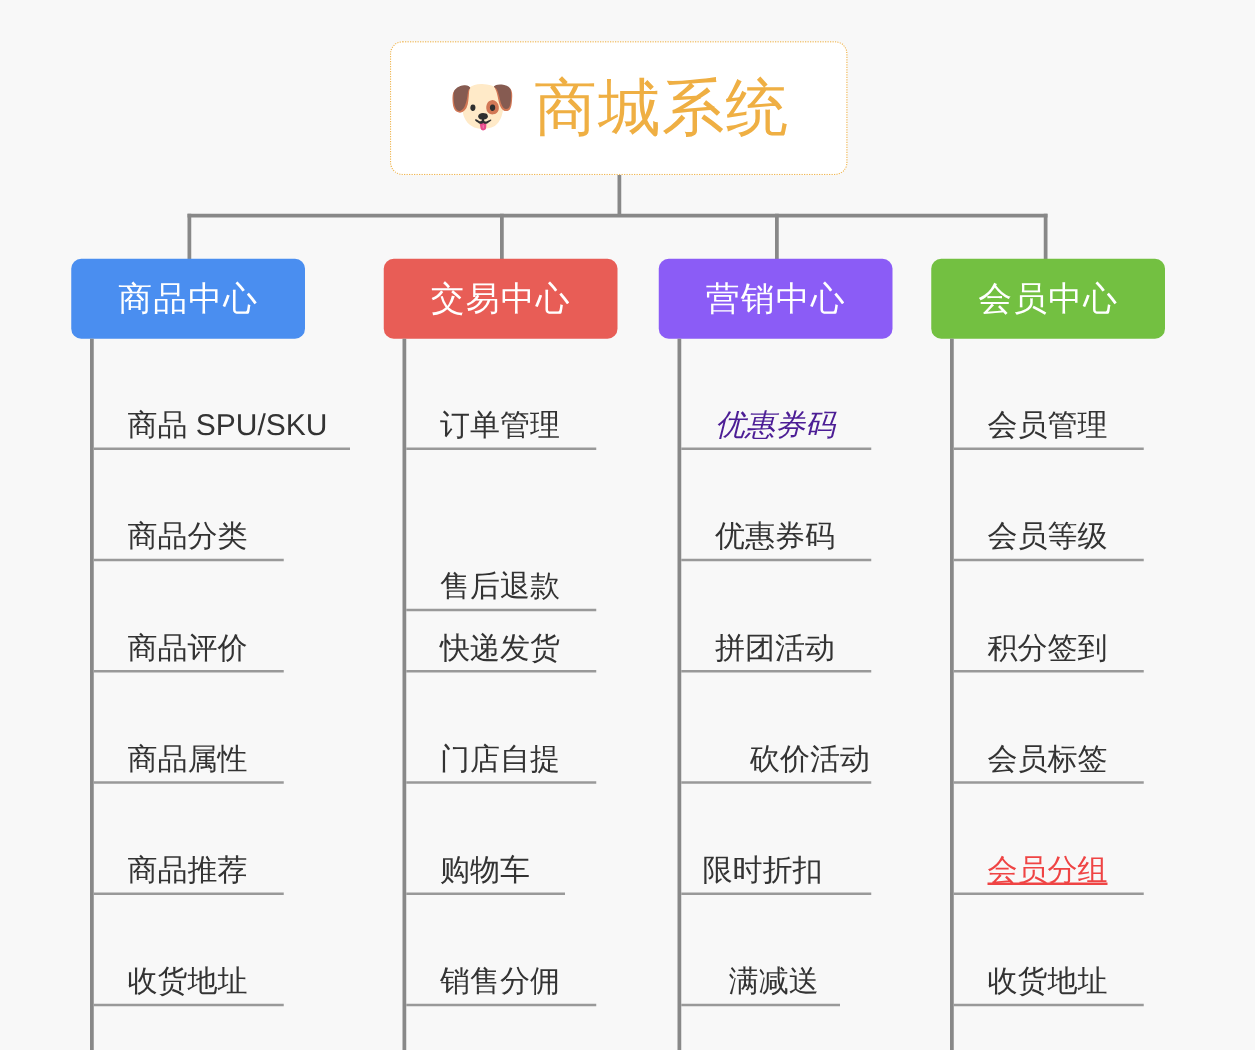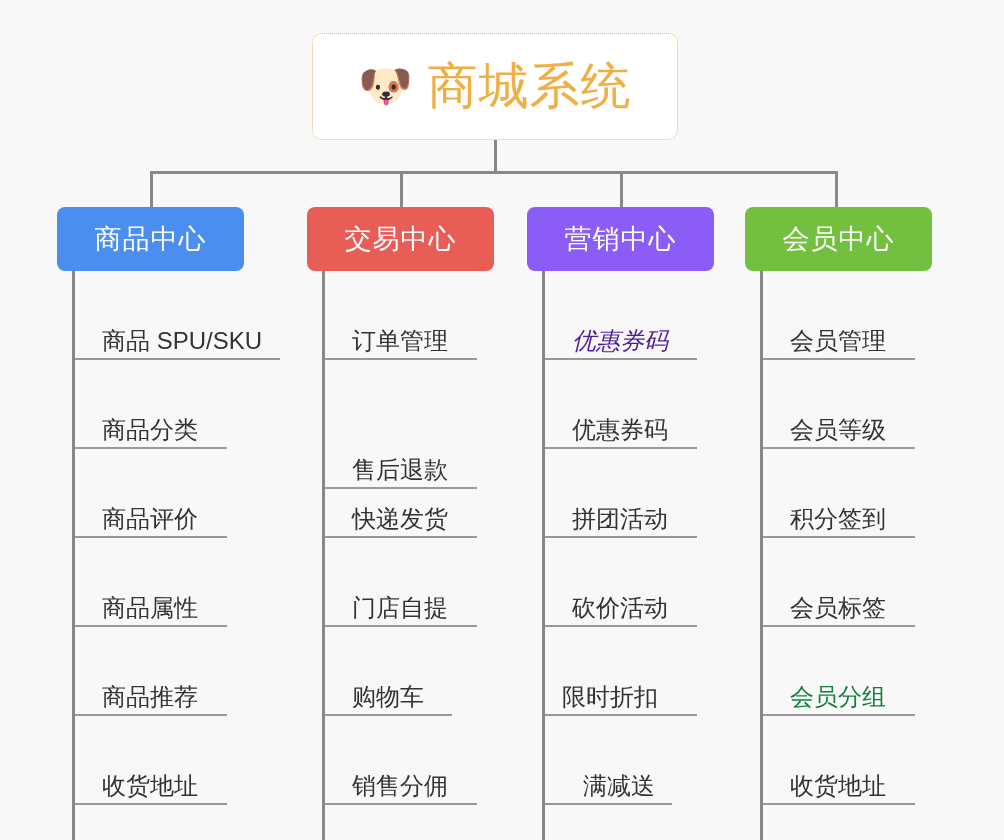--- a/index.html
+++ b/index.html
@@ -213,21 +213,21 @@
         </div>
       <div class="item" style="top:89px;">
           <span class="item-label" style="color: rgb(51, 51, 51);">优惠券码</span>
           <span class="item-rule" style="width: 152px; background: rgb(153, 153, 153);"></span>
         </div>
       <div class="item" style="top:178px;">
           <span class="item-label" style="color: rgb(51, 51, 51);">拼团活动</span>
           <span class="item-rule" style="width: 152px; background: rgb(153, 153, 153);"></span>
         </div>
       <div class="item" style="top:267px;">
-          <span class="item-label" style="color: rgb(51, 51, 51);">砍价活动</span>
+          <span class="item-label" style="color: rgb(51, 51, 51); margin-left: 28px;">砍价活动</span>
           <span class="item-rule" style="width: 152px; background: rgb(153, 153, 153);"></span>
         </div>
       <div class="item" style="top:356px;padding-left:17px;">
           <span class="item-label" style="color: rgb(51, 51, 51);">限时折扣</span>
           <span class="item-rule" style="width: 152px; background: rgb(153, 153, 153);"></span>
         </div>
       <div class="item" style="top:445px;padding-left:38px;">
           <span class="item-label" style="color: rgb(51, 51, 51);">满减送</span>
           <span class="item-rule" style="width: 127px; background: rgb(153, 153, 153);"></span>
         </div>
@@ -249,21 +249,21 @@
         </div>
       <div class="item" style="top:178px;">
           <span class="item-label" style="color: rgb(51, 51, 51);">积分签到</span>
           <span class="item-rule" style="width: 152px; background: rgb(153, 153, 153);"></span>
         </div>
       <div class="item" style="top:267px;">
           <span class="item-label" style="color: rgb(51, 51, 51);">会员标签</span>
           <span class="item-rule" style="width: 152px; background: rgb(153, 153, 153);"></span>
         </div>
       <div class="item" style="top:356px;">
-          <span class="item-label" style="color: #15803d;">会员分组</span>
+          <span class="item-label" style="color: #ef4444; text-decoration: underline;">会员分组</span>
           <span class="item-rule" style="width: 152px; background: rgb(153, 153, 153);"></span>
         </div>
       <div class="item" style="top:445px;">
           <span class="item-label" style="color: rgb(51, 51, 51);">收货地址</span>
           <span class="item-rule" style="width: 152px; background: rgb(153, 153, 153);"></span>
         </div>
     </div>
   </div>
 
 </div>

